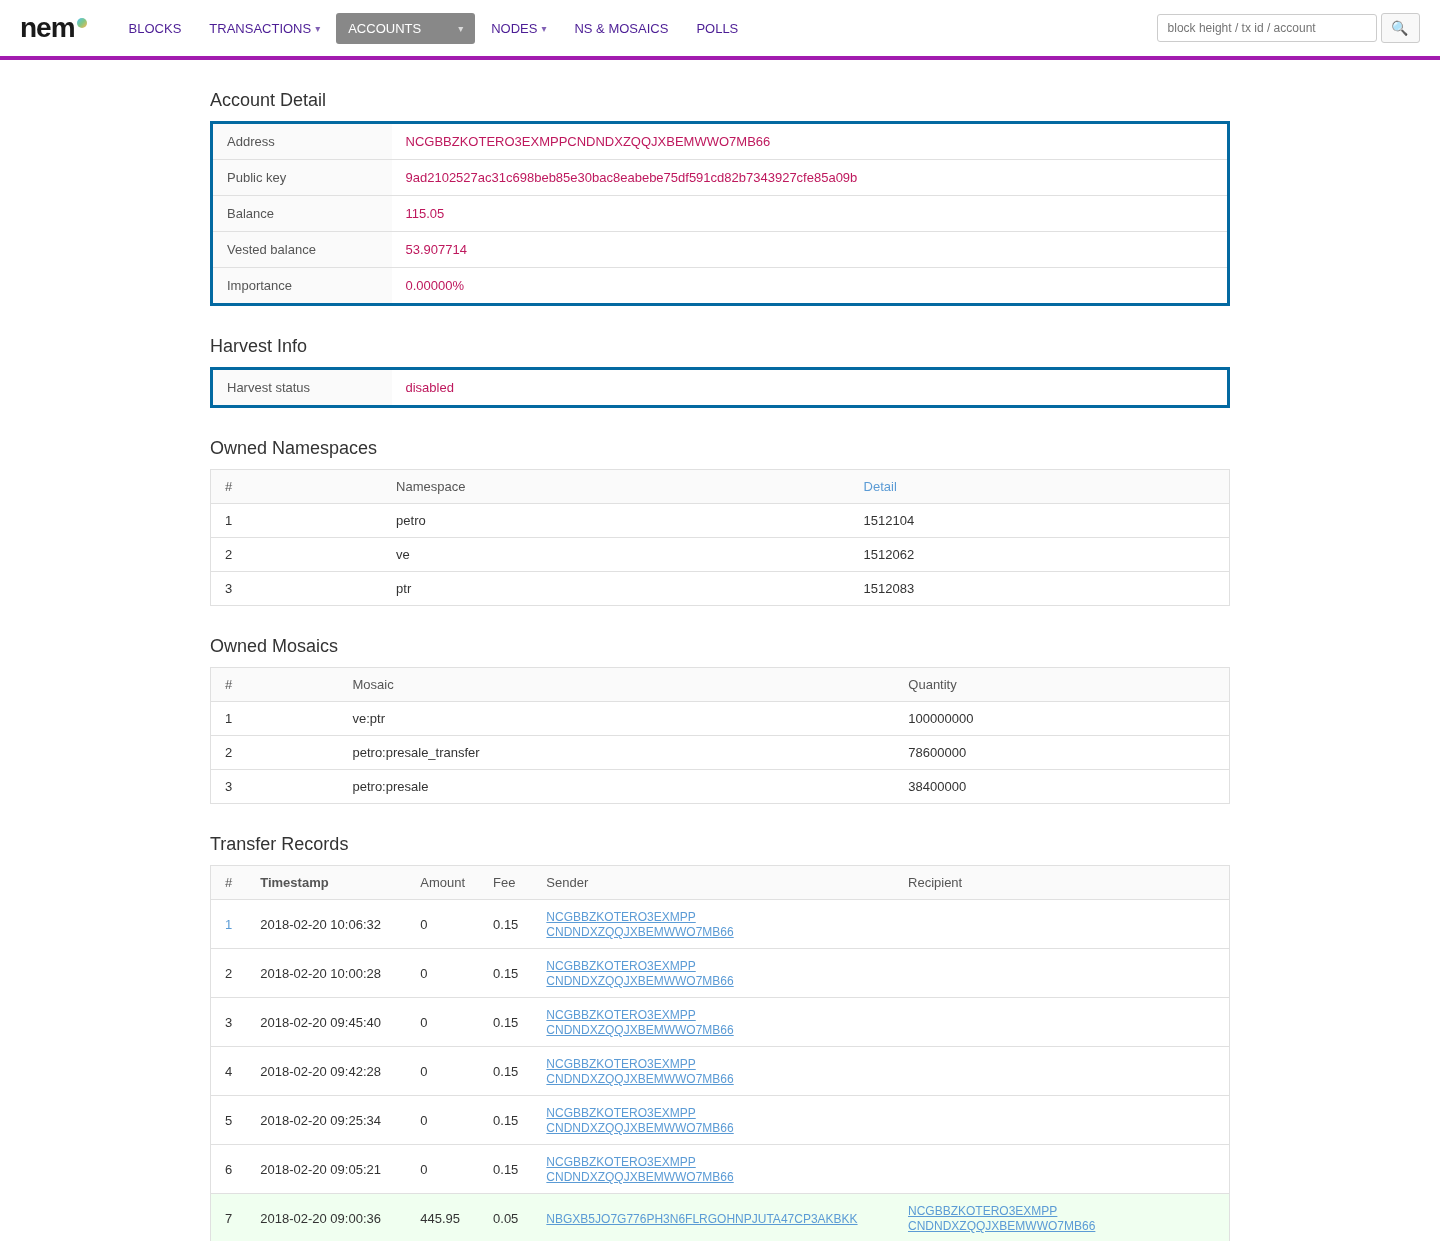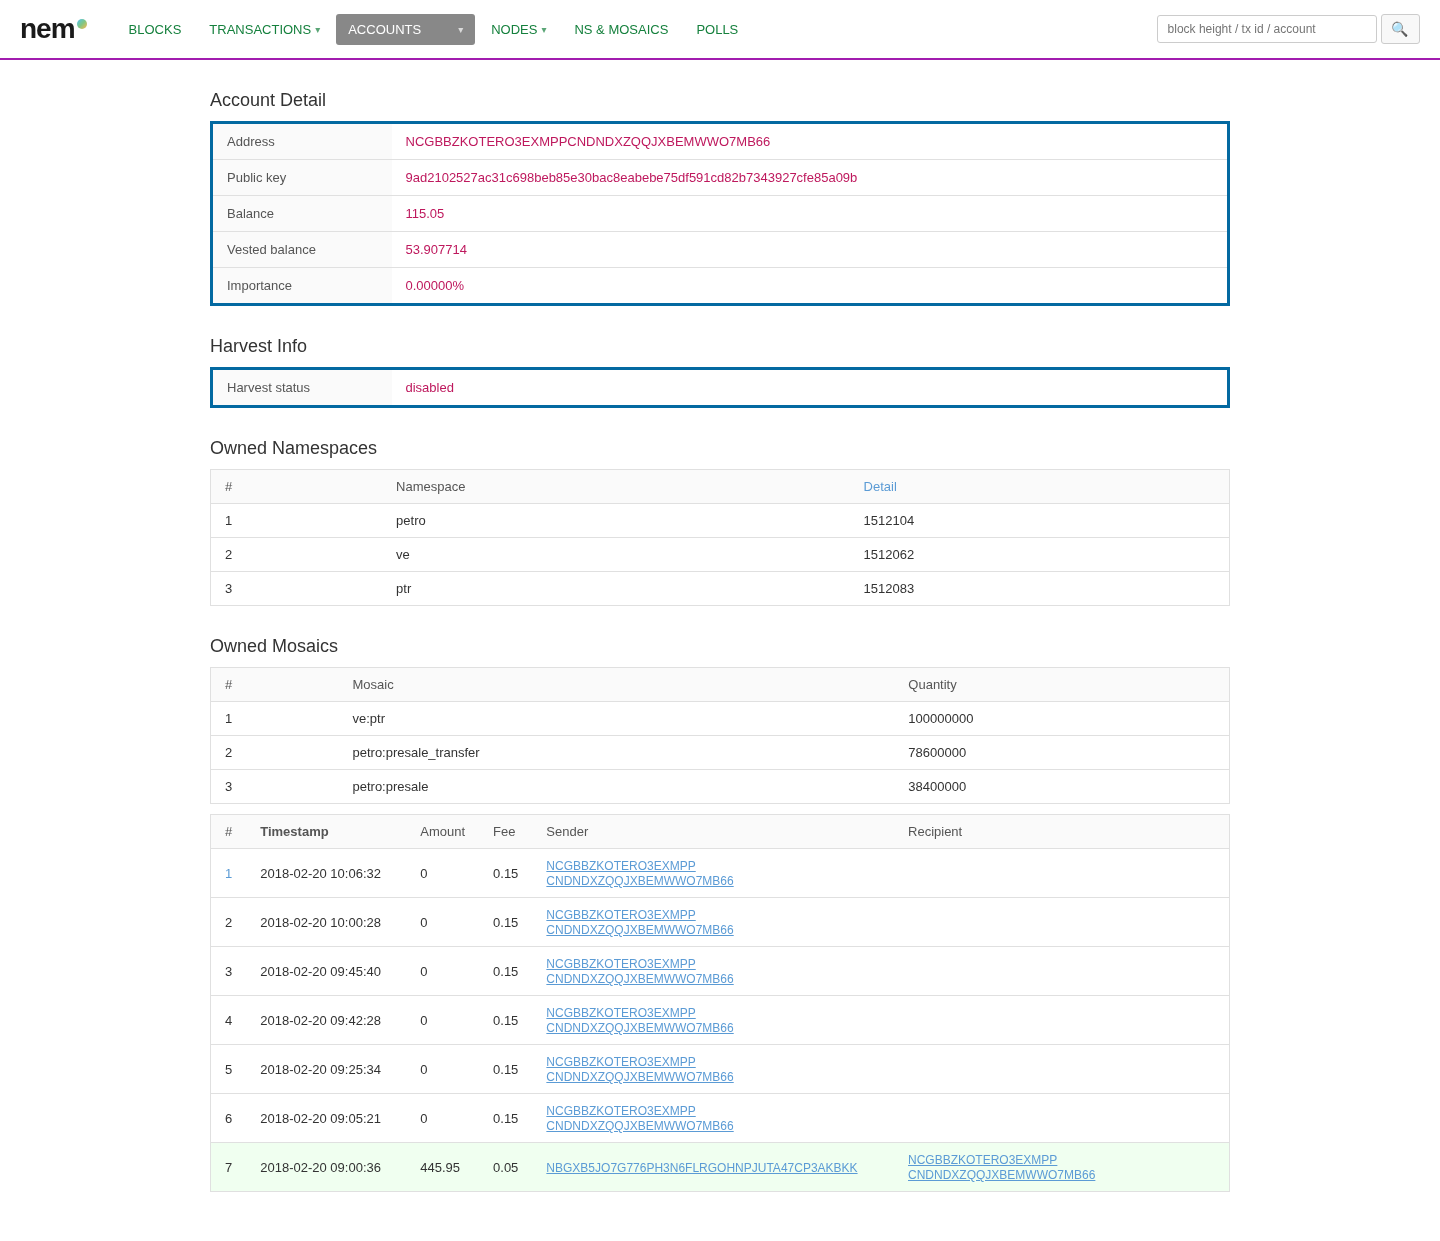--- a/index.html
+++ b/index.html
@@ -5,21 +5,21 @@
     * { box-sizing: border-box; margin: 0; padding: 0; }
     body { font-family: Arial, sans-serif; font-size: 13px; color: #333; background: #fff; }
 
     
     .navbar {
       display: flex;
       align-items: center;
       padding: 0 20px;
       height: 60px;
       background: #fff;
-      border-bottom: 2px solid #a21caf;
+      border-bottom: 4px solid #a21caf;
     }
     .navbar-brand {
       display: flex;
       align-items: center;
       margin-right: 30px;
       text-decoration: none;
     }
     .logo-text {
       font-size: 28px;
       font-weight: bold;
@@ -37,21 +37,21 @@
     }
     .nav-links {
       display: flex;
       align-items: center;
       gap: 4px;
       flex: 1;
     }
     .nav-item {
       padding: 8px 12px;
       font-size: 13px;
-      color: #15803d;
+      color: #4c1d95;
       cursor: pointer;
       text-decoration: none;
       border-radius: 3px;
       display: flex;
       align-items: center;
       gap: 4px;
     }
     .nav-item.active {
       background: #888;
       color: #ffffff;
@@ -280,20 +280,21 @@
         <td>78600000</td>
       </tr>
       <tr>
         <td>3</td>
         <td>petro:presale</td>
         <td>38400000</td>
       </tr>
     </tbody>
   </table>
 
+  <h2 class="section-title">Transfer Records</h2>
   <table class="data-table">
     <thead>
       <tr>
         <th style="width:30px;">#</th>
         <th style="width:160px;font-weight:bold;">Timestamp</th>
         <th style="width:70px;">Amount</th>
         <th style="width:50px;">Fee</th>
         <th>Sender</th>
         <th>Recipient</th>
       </tr>

